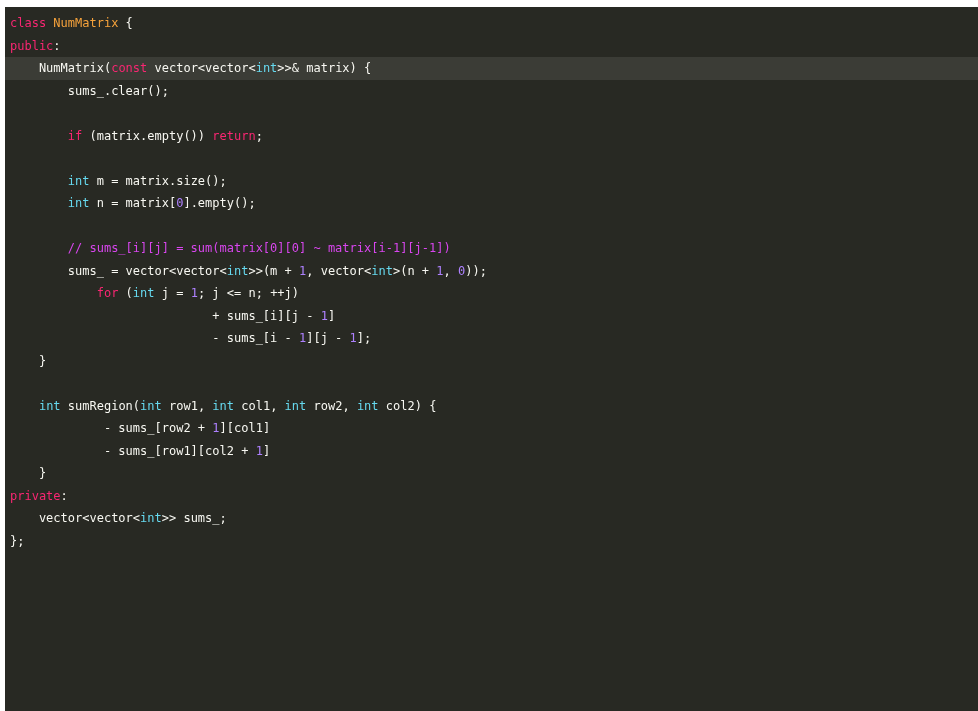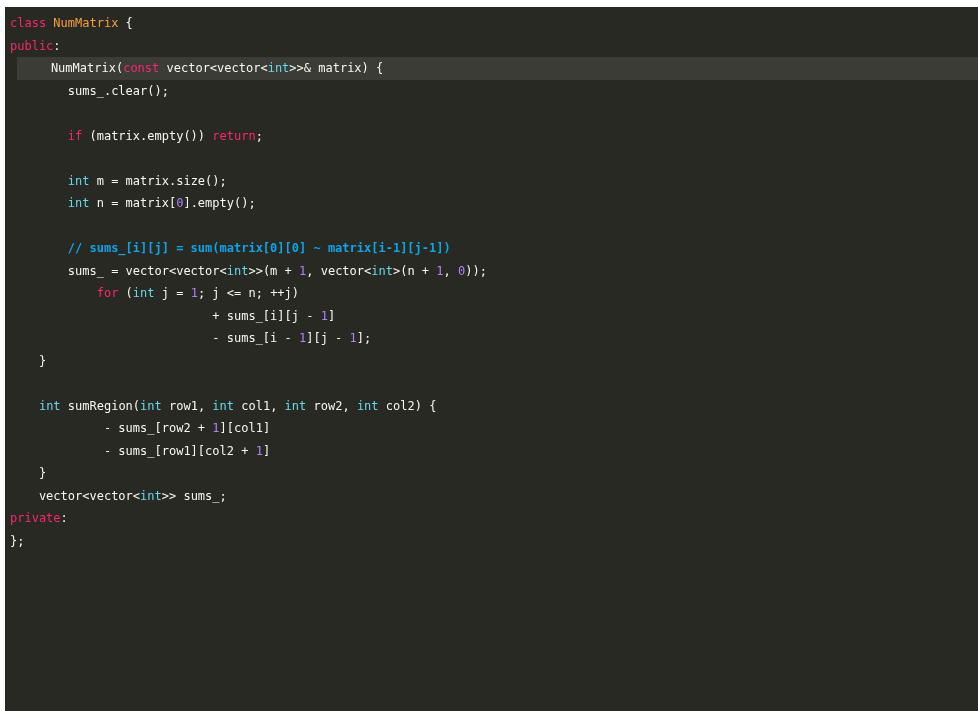--- a/index.html
+++ b/index.html
@@ -36,28 +36,27 @@
     line-height: 22.5px;
     font-size: 12px;
     white-space: pre;
     color: #f8f8f2;
     padding-left: 5px;
     letter-spacing: 0px;
   }
 
   .line.highlight {
     background: #3b3c36;
-    margin-left: 12px;
   }
 
   .kw       { color: #f92672; }   
   .type     { color: #66d9ef; }   
   .clsname  { color: #f6a23b; }   
   .num      { color: #ae81ff; }   
-  .comment  { color: #0ea5e9; font-weight: bold; }   
+  .comment  { color: #d946ef; }   
   .plain    { color: #f8f8f2; }   
 </style>
 </head>
 <body>
 
 <div id="editor">
   <div class="code-area" id="code-area">
       <div class="line"><span class="kw">class</span><span class="plain"> </span><span class="clsname">NumMatrix</span><span class="plain"> {</span></div>
       <div class="line"><span class="kw">public</span><span class="plain">:</span></div>
       <div class="line highlight"><span class="plain">    NumMatrix(</span><span class="kw">const</span><span class="plain"> vector&lt;vector&lt;</span><span class="type">int</span><span class="plain">&gt;&gt;&amp; matrix) {</span></div>
@@ -72,17 +71,17 @@
       <div class="line"><span class="plain">        sums_ = vector&lt;vector&lt;</span><span class="type">int</span><span class="plain">&gt;&gt;(m + </span><span class="num">1</span><span class="plain">, vector&lt;</span><span class="type">int</span><span class="plain">&gt;(n + </span><span class="num">1</span><span class="plain">, </span><span class="num">0</span><span class="plain">));</span></div>
       <div class="line"><span class="plain">            </span><span class="kw">for</span><span class="plain"> (</span><span class="type">int</span><span class="plain"> j = </span><span class="num">1</span><span class="plain">; j &lt;= n; ++j)</span></div>
       <div class="line"><span class="plain">                            + sums_[i][j - </span><span class="num">1</span><span class="plain">]</span></div>
       <div class="line"><span class="plain">                            - sums_[i - </span><span class="num">1</span><span class="plain">][j - </span><span class="num">1</span><span class="plain">];</span></div>
       <div class="line"><span class="plain">    }</span></div>
       <div class="line">&nbsp;</div>
       <div class="line"><span class="plain">    </span><span class="type">int</span><span class="plain"> sumRegion(</span><span class="type">int</span><span class="plain"> row1, </span><span class="type">int</span><span class="plain"> col1, </span><span class="type">int</span><span class="plain"> row2, </span><span class="type">int</span><span class="plain"> col2) {</span></div>
       <div class="line"><span class="plain">             - sums_[row2 + </span><span class="num">1</span><span class="plain">][col1]</span></div>
       <div class="line"><span class="plain">             - sums_[row1][col2 + </span><span class="num">1</span><span class="plain">]</span></div>
       <div class="line"><span class="plain">    }</span></div>
+      <div class="line"><span class="kw">private</span><span class="plain">:</span></div>
       <div class="line"><span class="plain">    vector&lt;vector&lt;</span><span class="type">int</span><span class="plain">&gt;&gt; sums_;</span></div>
-      <div class="line"><span class="kw">private</span><span class="plain">:</span></div>
       <div class="line"><span class="plain">};</span></div>
     </div>
 </div>
 
 </body></html>

